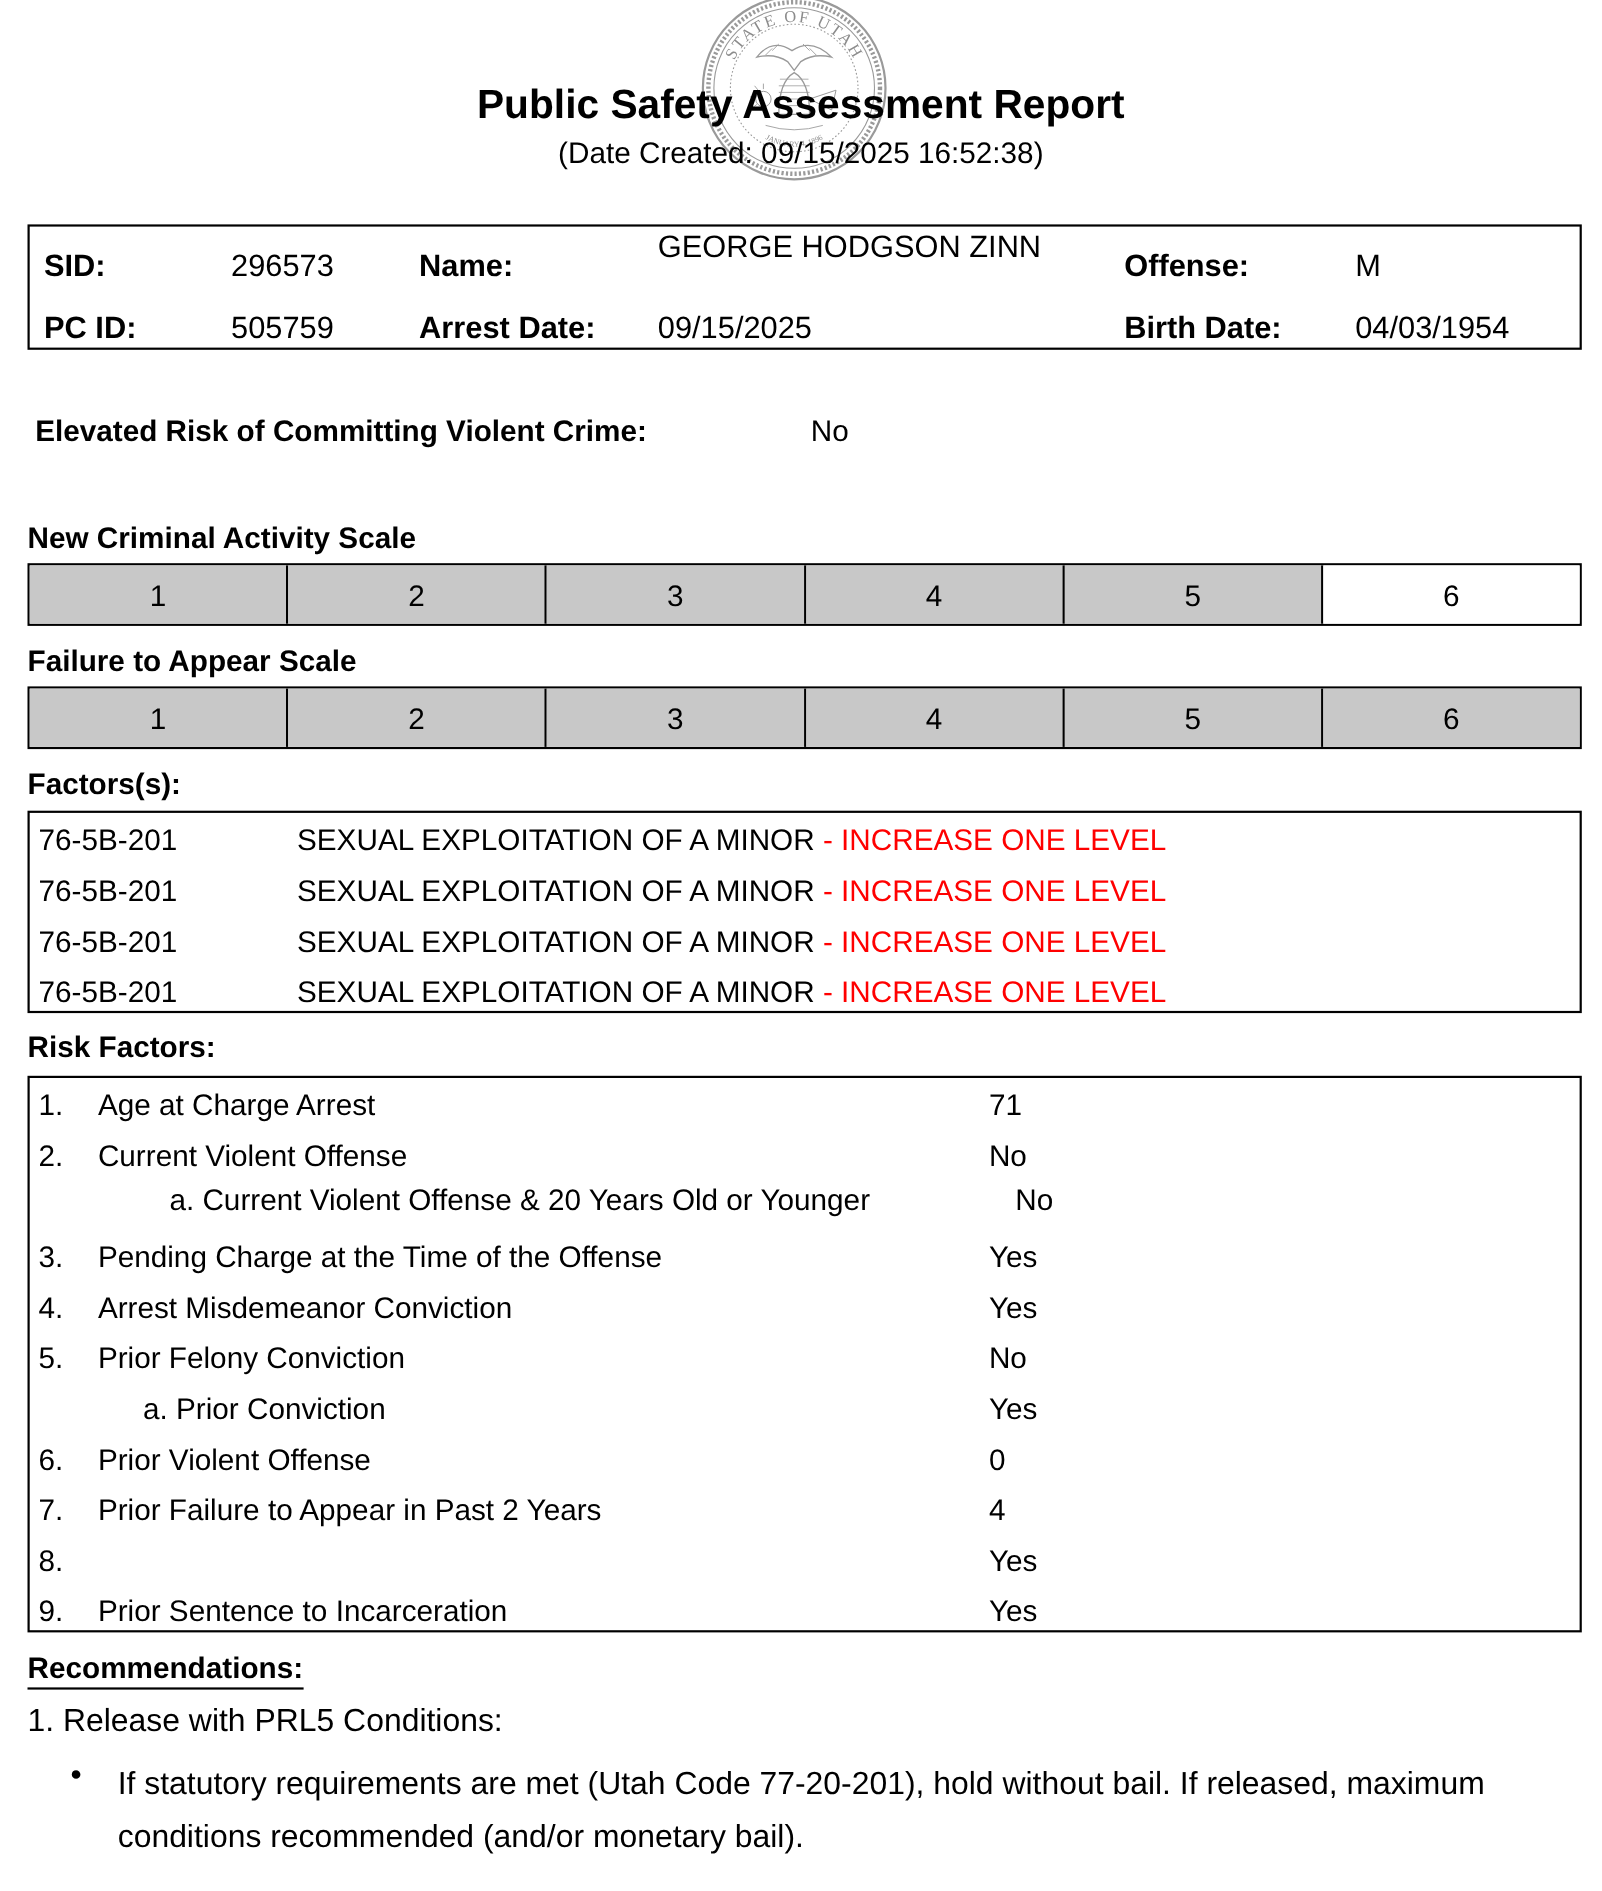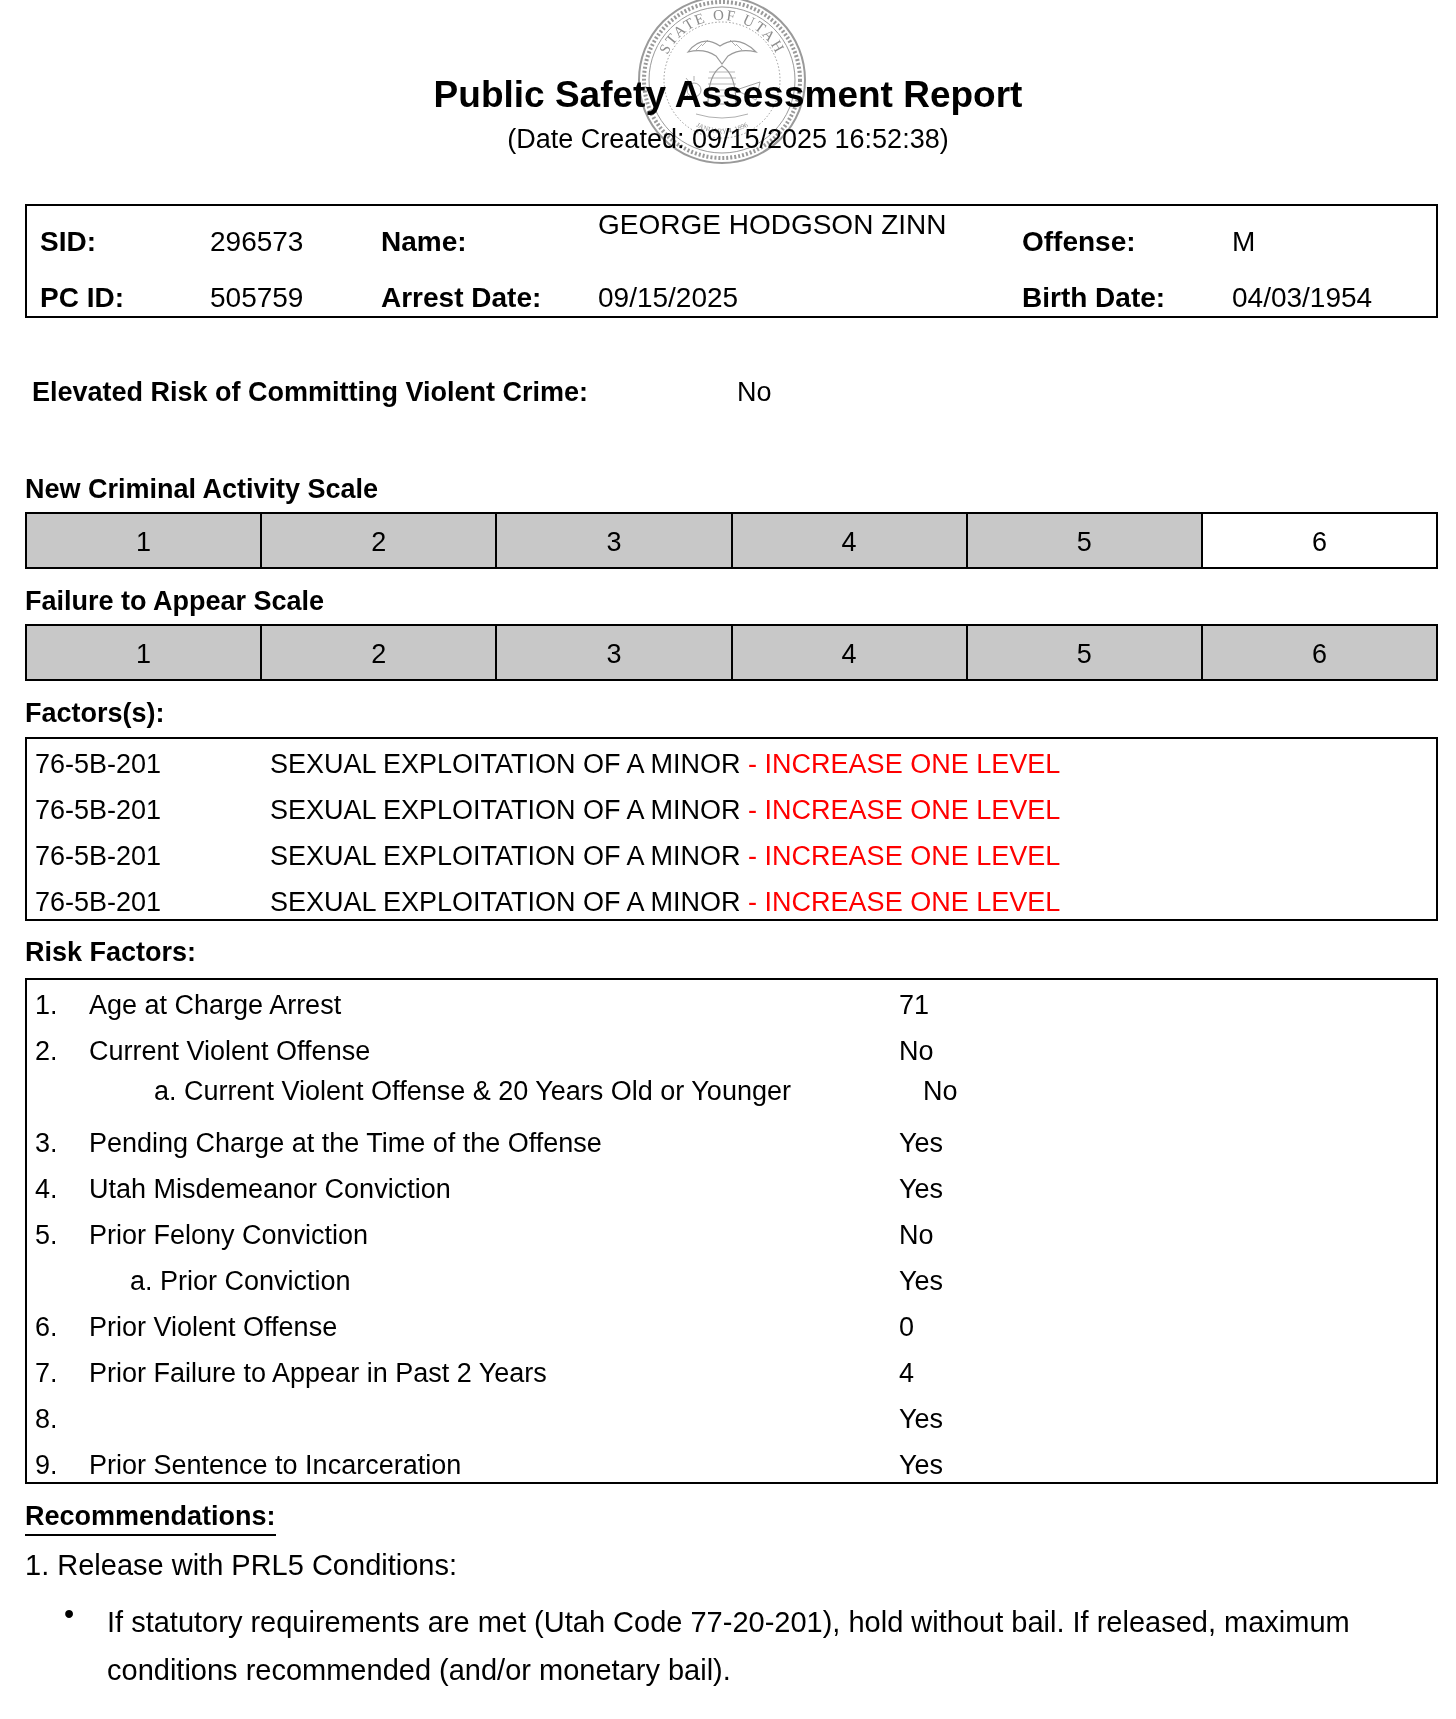--- a/index.html
+++ b/index.html
@@ -186,21 +186,21 @@
     <span class="risk-lbl sub">a. Current Violent Offense &amp; 20 Years Old or Younger</span>
     <span class="risk-val">No</span>
   </div>
   <div class="risk-row" style="top:148px;">
     <span class="risk-num">3.</span>
     <span class="risk-lbl">Pending Charge at the Time of the Offense</span>
     <span class="risk-val">Yes</span>
   </div>
   <div class="risk-row" style="top:194px;">
     <span class="risk-num">4.</span>
-    <span class="risk-lbl">Utah Misdemeanor Conviction</span>
+    <span class="risk-lbl">Arrest Misdemeanor Conviction</span>
     <span class="risk-val">Yes</span>
   </div>
   <div class="risk-row" style="top:240px;">
     <span class="risk-num">5.</span>
     <span class="risk-lbl">Prior Felony Conviction</span>
     <span class="risk-val">No</span>
   </div>
   <div class="risk-row" style="top:286px;">
     <span class="risk-num"></span>
     <span class="risk-lbl sub">a. Prior Conviction</span>

